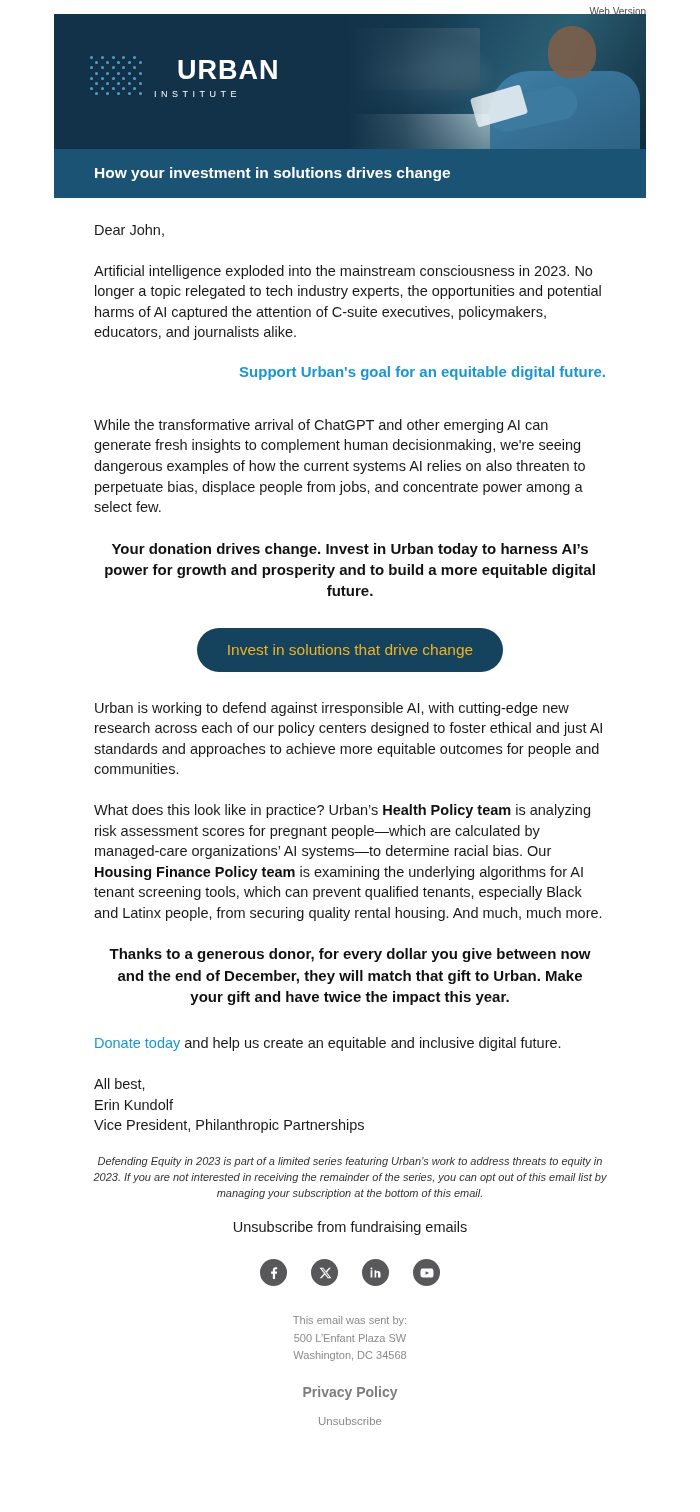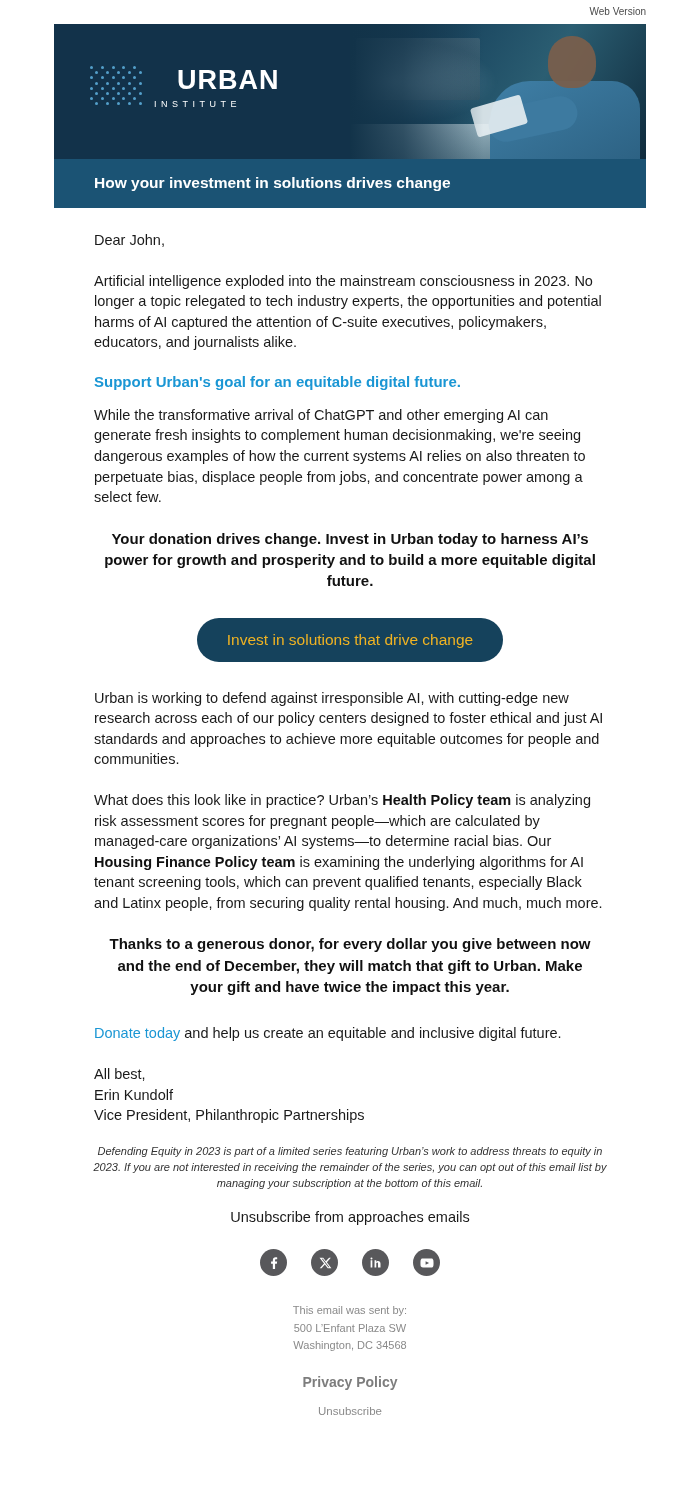--- a/index.html
+++ b/index.html
@@ -17,21 +17,21 @@
   .page {
     width: 700px;
     min-height: 1512px;
     background: #ffffff;
     position: relative;
     overflow: hidden;
   }
 
   
   .webversion-bar {
-    height: 24px;
+    height: 14px;
     text-align: right;
     padding-right: 54px;
     padding-top: 1px;
   }
   .webversion-link {
     font-size: 10px;
     color: #4a4a4a;
     text-decoration: none;
     font-family: "Liberation Sans", sans-serif;
   }
@@ -198,22 +198,22 @@
     font-size: 14.5px;
     line-height: 1.42;
     color: #1a1a1a;
   }
   p.body-text.tight { margin-bottom: 18px; }
   .link-blue {
     color: #1a96d4;
     text-decoration: none;
   }
   .center-link {
-    text-align: left;
-    margin: 4px 0 14px 0;
+    text-align: right;
+    margin: 4px 0 34px 0;
   }
   .center-link a {
     color: #1a96d4;
     font-size: 15px;
     font-weight: bold;
     text-decoration: none;
   }
   .bold-center {
     text-align: center;
     font-weight: bold;
@@ -413,21 +413,21 @@
         <span>All best,</span><br>
         <span>Erin Kundolf</span><br>
         <span>Vice President, Philanthropic Partnerships</span>
       </p>
 
     </div>
 
     <div class="disclaimer">Defending Equity in 2023 is part of a limited series featuring Urban’s work to address threats to equity in 2023. If you are not interested in receiving the remainder of the series, you can opt out of this email list by managing your subscription at the bottom of this email.</div>
 
     <div class="unsub-line">
-      <a href="#">Unsubscribe from approaches emails</a>
+      <a href="#">Unsubscribe from fundraising emails</a>
     </div>
 
     <div class="social-row">
       <a class="social-icon" href="#">
         <svg width="16" height="16" viewBox="0 0 24 24" fill="#ffffff" aria-hidden="true">
             <path d="M13.6 21v-8h2.7l.4-3.1h-3.1V7.9c0-.9.25-1.5 1.55-1.5H16.8V3.6c-.3 0-1.3-.1-2.45-.1-2.42 0-4.08 1.48-4.08 4.2v2.2H7.6V13h2.67v8h3.33z"></path>
           </svg>
       </a>
       <a class="social-icon" href="#">
         <svg width="14" height="14" viewBox="0 0 24 24" fill="#ffffff" aria-hidden="true">

